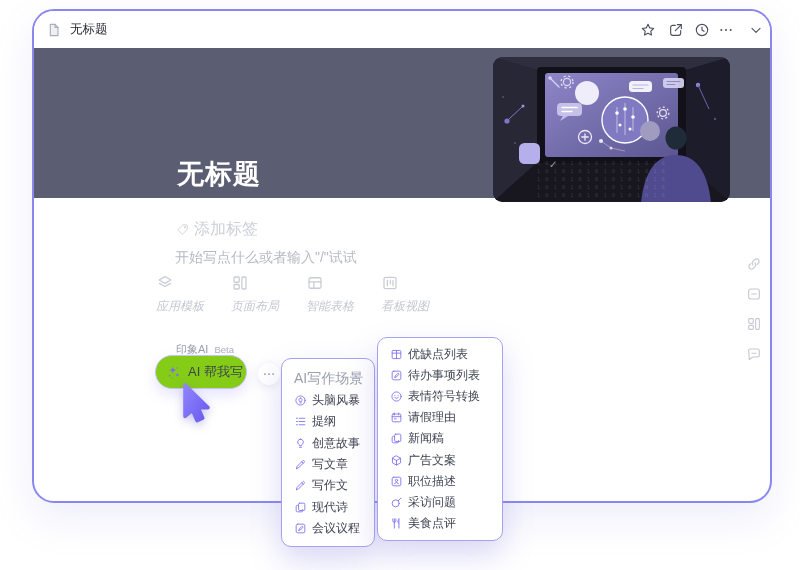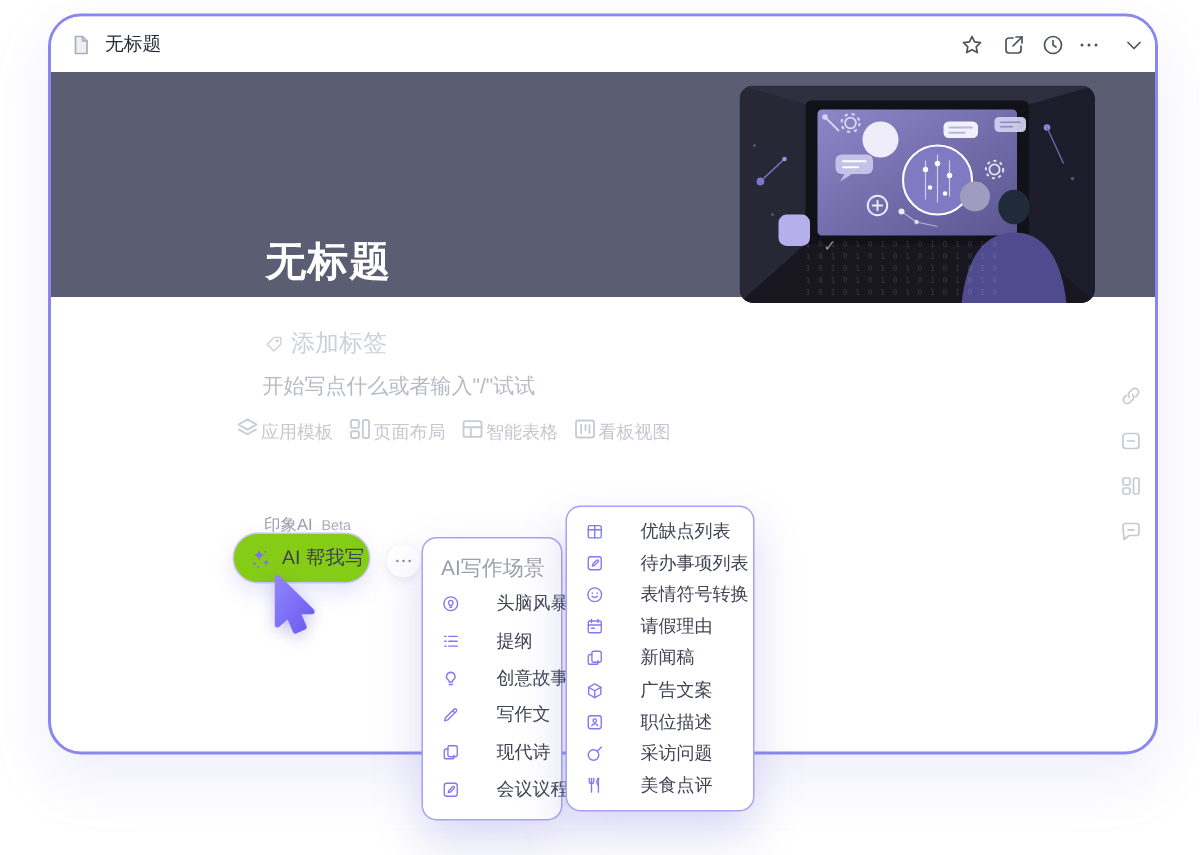--- a/index.html
+++ b/index.html
@@ -35,21 +35,21 @@
   .bin-rows div{transform:scale(.9);transform-origin:left top;}
   .check-mark{position:absolute;left:56px;top:102px;color:rgba(255,255,255,.55);font-size:10px;}
 
   .tag-row{position:absolute;left:142px;top:208px;display:flex;align-items:center;gap:5px;color:#cdd0d8;
     font-size:16px;cursor:pointer;}
   .tag-row .icon{width:13px;height:13px;}
 
   .placeholder{position:absolute;left:141px;top:238px;font-size:14px;color:#b6bac4;}
 
   .tpl-row{position:absolute;left:122px;top:263px;display:flex;}
-  .tpl{width:75px;display:flex;flex-direction:row;align-items:center;cursor:pointer;}
+  .tpl{width:75px;display:flex;flex-direction:column;align-items:flex-start;cursor:pointer;font-style:italic;}
   .tpl .icon{width:18px;height:18px;color:#c9ccd5;}
   .tpl-label{margin-top:6px;font-size:12px;color:#c4c8d1;}
 
   .ai-brand{position:absolute;left:142px;top:331px;font-size:11px;color:#9b9fab;}
   .ai-beta{font-size:9.5px;color:#abb0ba;margin-left:6px;}
   .ai-pill{position:absolute;left:121px;top:344px;width:92px;height:34px;border:1.5px solid #c8c3f7;border-radius:18px;
     background:#84cc16;box-sizing:border-box;display:flex;align-items:center;padding-left:9px;gap:6px;cursor:pointer;
     box-shadow:0 6px 14px rgba(130,122,240,.20);}
   .ai-pill .icon{width:17px;height:17px;color:#7b6ff0;}
   .ai-pill-label{font-size:13px;color:#3d4350;}
@@ -65,21 +65,21 @@
 
   
   .menu{position:absolute;background:#fff;border:1.5px solid #a7a1f3;border-radius:10px;box-sizing:border-box;
     box-shadow:0 14px 30px rgba(125,120,220,.28);}
   .menu1{left:281px;top:358px;width:94px;height:189px;z-index:20;}
   .menu2{left:377px;top:337px;width:126px;height:204px;z-index:21;}
   .menu-title{position:absolute;left:12px;top:11px;font-size:14px;color:#9aa0ad;}
   .mlist{position:absolute;left:0;right:0;display:flex;flex-direction:column;}
   .menu1 .mlist{top:31px;bottom:7px;}
   .menu2 .mlist{top:6px;bottom:6px;}
-  .mrow{flex:1;display:flex;align-items:center;gap:24px;padding-left:12px;cursor:pointer;text-align:center;}
+  .mrow{flex:1;display:flex;align-items:center;gap:5px;padding-left:12px;cursor:pointer;text-align:center;}
   .mrow .icon{width:13px;height:13px;color:#8278f0;}
   .mrow-label{font-size:12px;color:#3f4452;white-space:nowrap;}
 </style>
 </head>
 <body>
 
 <div class="stage">
 
   <div class="window">
     <div class="win-content">
@@ -354,20 +354,29 @@
           </span>
         <span class="mrow-label">创意故事</span>
       </div>
       <div class="mrow">
         <span class="icon">
             <svg viewBox="0 0 24 24" fill="none" stroke="currentColor" stroke-width="1.7" stroke-linecap="round" stroke-linejoin="round">
               <path d="M4.5 19.5l1-3.8L16 5.2a1.9 1.9 0 0 1 2.7 2.7L8.2 18.4l-3.7 1.1z"></path>
               <path d="M14.2 7l2.7 2.7"></path>
             </svg>
           </span>
+        <span class="mrow-label">写文章</span>
+      </div>
+      <div class="mrow">
+        <span class="icon">
+            <svg viewBox="0 0 24 24" fill="none" stroke="currentColor" stroke-width="1.7" stroke-linecap="round" stroke-linejoin="round">
+              <path d="M4.5 19.5l1-3.8L16 5.2a1.9 1.9 0 0 1 2.7 2.7L8.2 18.4l-3.7 1.1z"></path>
+              <path d="M14.2 7l2.7 2.7"></path>
+            </svg>
+          </span>
         <span class="mrow-label">写作文</span>
       </div>
       <div class="mrow">
         <span class="icon">
             <svg viewBox="0 0 24 24" fill="none" stroke="currentColor" stroke-width="1.7" stroke-linecap="round" stroke-linejoin="round">
               <rect x="8.5" y="4" width="11.5" height="13.5" rx="2"></rect>
               <path d="M8.5 8H6.3A2.3 2.3 0 0 0 4 10.3v7.4A2.3 2.3 0 0 0 6.3 20h7.4a2.3 2.3 0 0 0 2.3-2.3v-2"></path>
             </svg>
           </span>
         <span class="mrow-label">现代诗</span>

